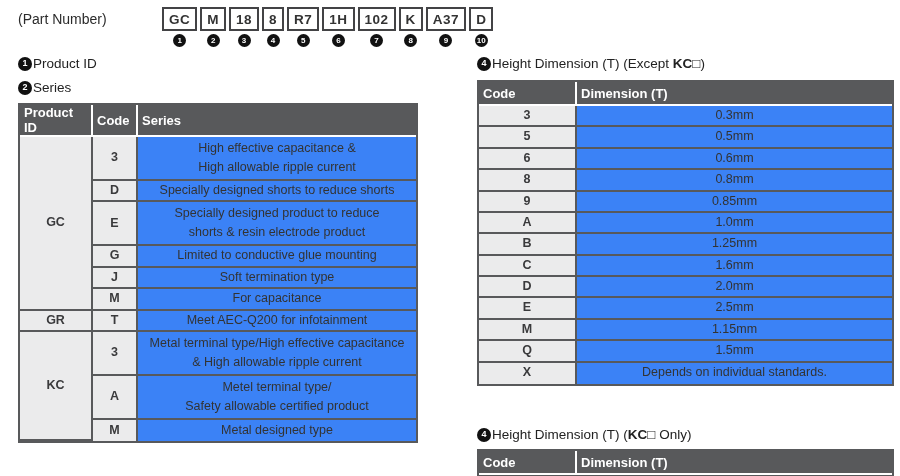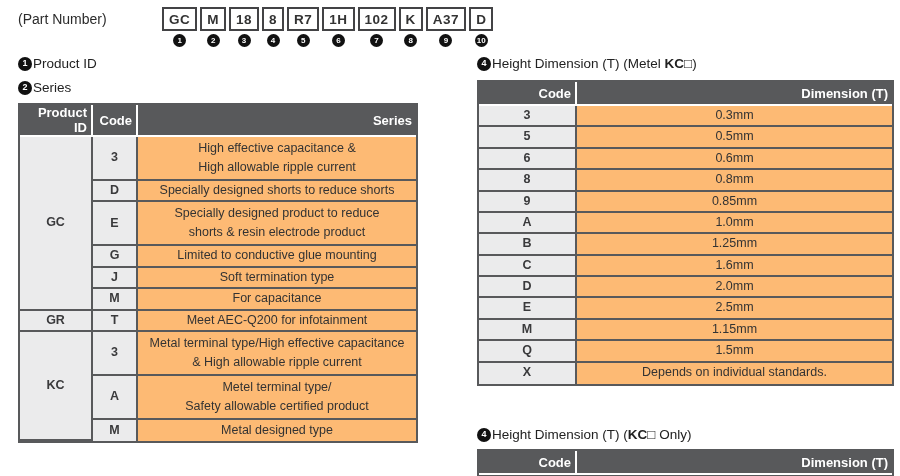--- a/index.html
+++ b/index.html
@@ -28,27 +28,27 @@
     width:14px; height:14px; border-radius:50%; background:#111; color:#fff;
     font-size:9px; font-weight:bold; display:inline-flex; align-items:center;
     justify-content:center; margin-right:1px; flex:0 0 auto; line-height:1;
   }
   .heading b { font-weight:bold; }
   
   .tbl-wrap { position:absolute; display:inline-block; border:2px solid #58595B; background:#fff; }
   table { border-spacing:0; table-layout:fixed; }
   th {
     background:#58595B; color:#fff; font-size:13px; font-weight:bold;
-    height:24px; border-bottom:2px solid #fff; text-align:right; padding:0 4px;
+    height:24px; border-bottom:2px solid #fff; text-align:left; padding:0 4px;
   }
   th:not(:last-child) { border-right:2px solid #fff; }
   td {
     font-size:12.5px; text-align:center; vertical-align:middle;
     height:21px; padding:0 4px; line-height:1.55;
-    border-bottom:2px solid #58595B; background:#fdba74; color:#333;
+    border-bottom:2px solid #58595B; background:#3b82f6; color:#333;
   }
   tr:last-child > td { border-bottom:none; }
   td.gray { background:#EBEBEC; }
   td.bold { font-weight:bold; color:#3a3a3c; }
   td.vline { border-right:2px solid #58595B; }
   tr.tall td { height:44px; }
   .c-pid { width:73px; } .c-code { width:45px; } .c-ser { width:278px; }
   .c-code2 { width:98px; } .c-dim { width:315px; }
 </style>
 </head>
@@ -185,21 +185,21 @@
           <td class="c-ser">
               <div>Metal designed type</div>
             </td>
         </tr>
       </tbody>
     </table>
   </div>
 
   <div class="heading" style="left:477px; top:56px;">
     <span class="circ">4</span>
-    <span><span>Height Dimension (T) (Metel </span><b>KC</b><span>□)</span></span>
+    <span><span>Height Dimension (T) (Except </span><b>KC</b><span>□)</span></span>
   </div>
 
   <div class="tbl-wrap" style="left:477px; top:80px;">
     <table>
       <thead>
         <tr>
           <th class="c-code2">Code</th>
           <th class="c-dim">Dimension (T)</th>
         </tr>
       </thead>

